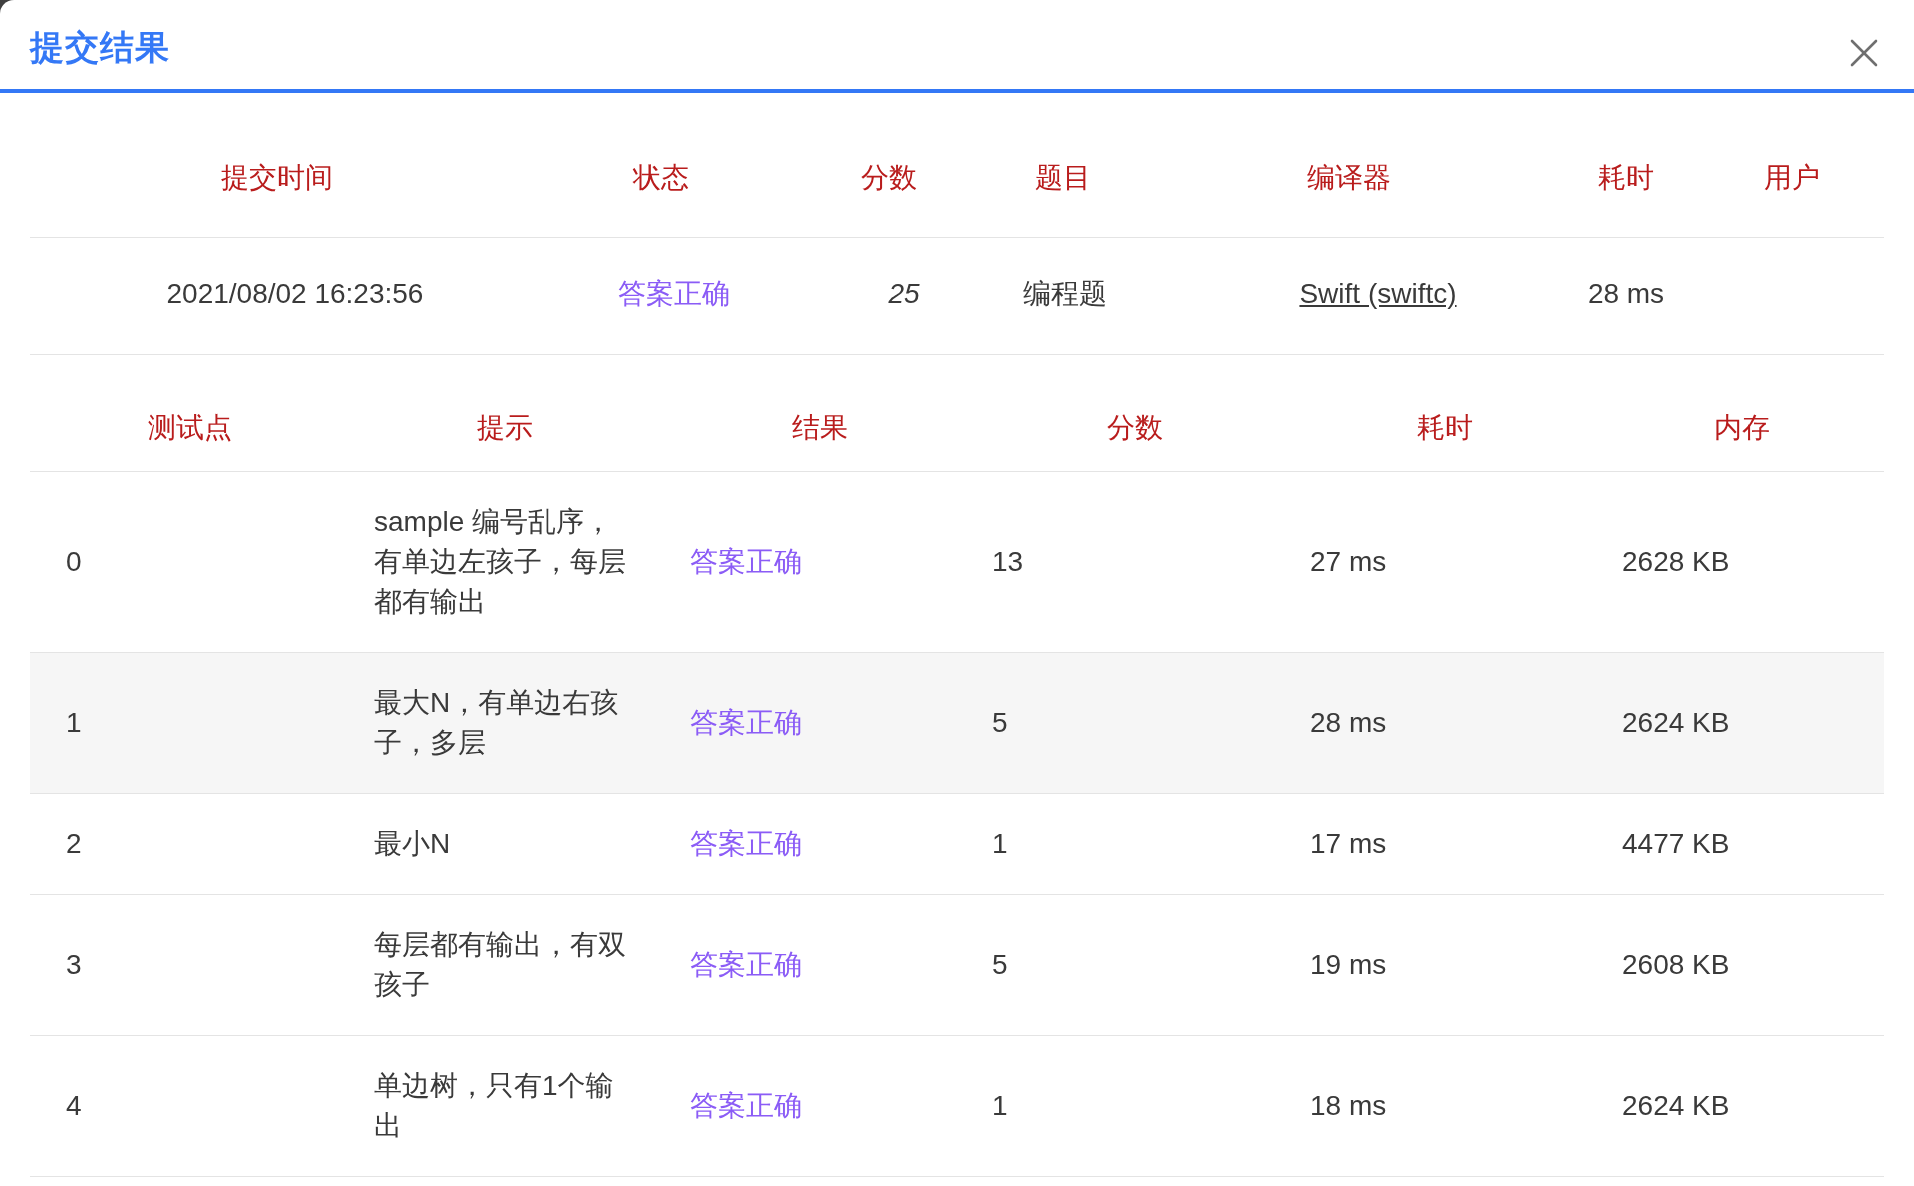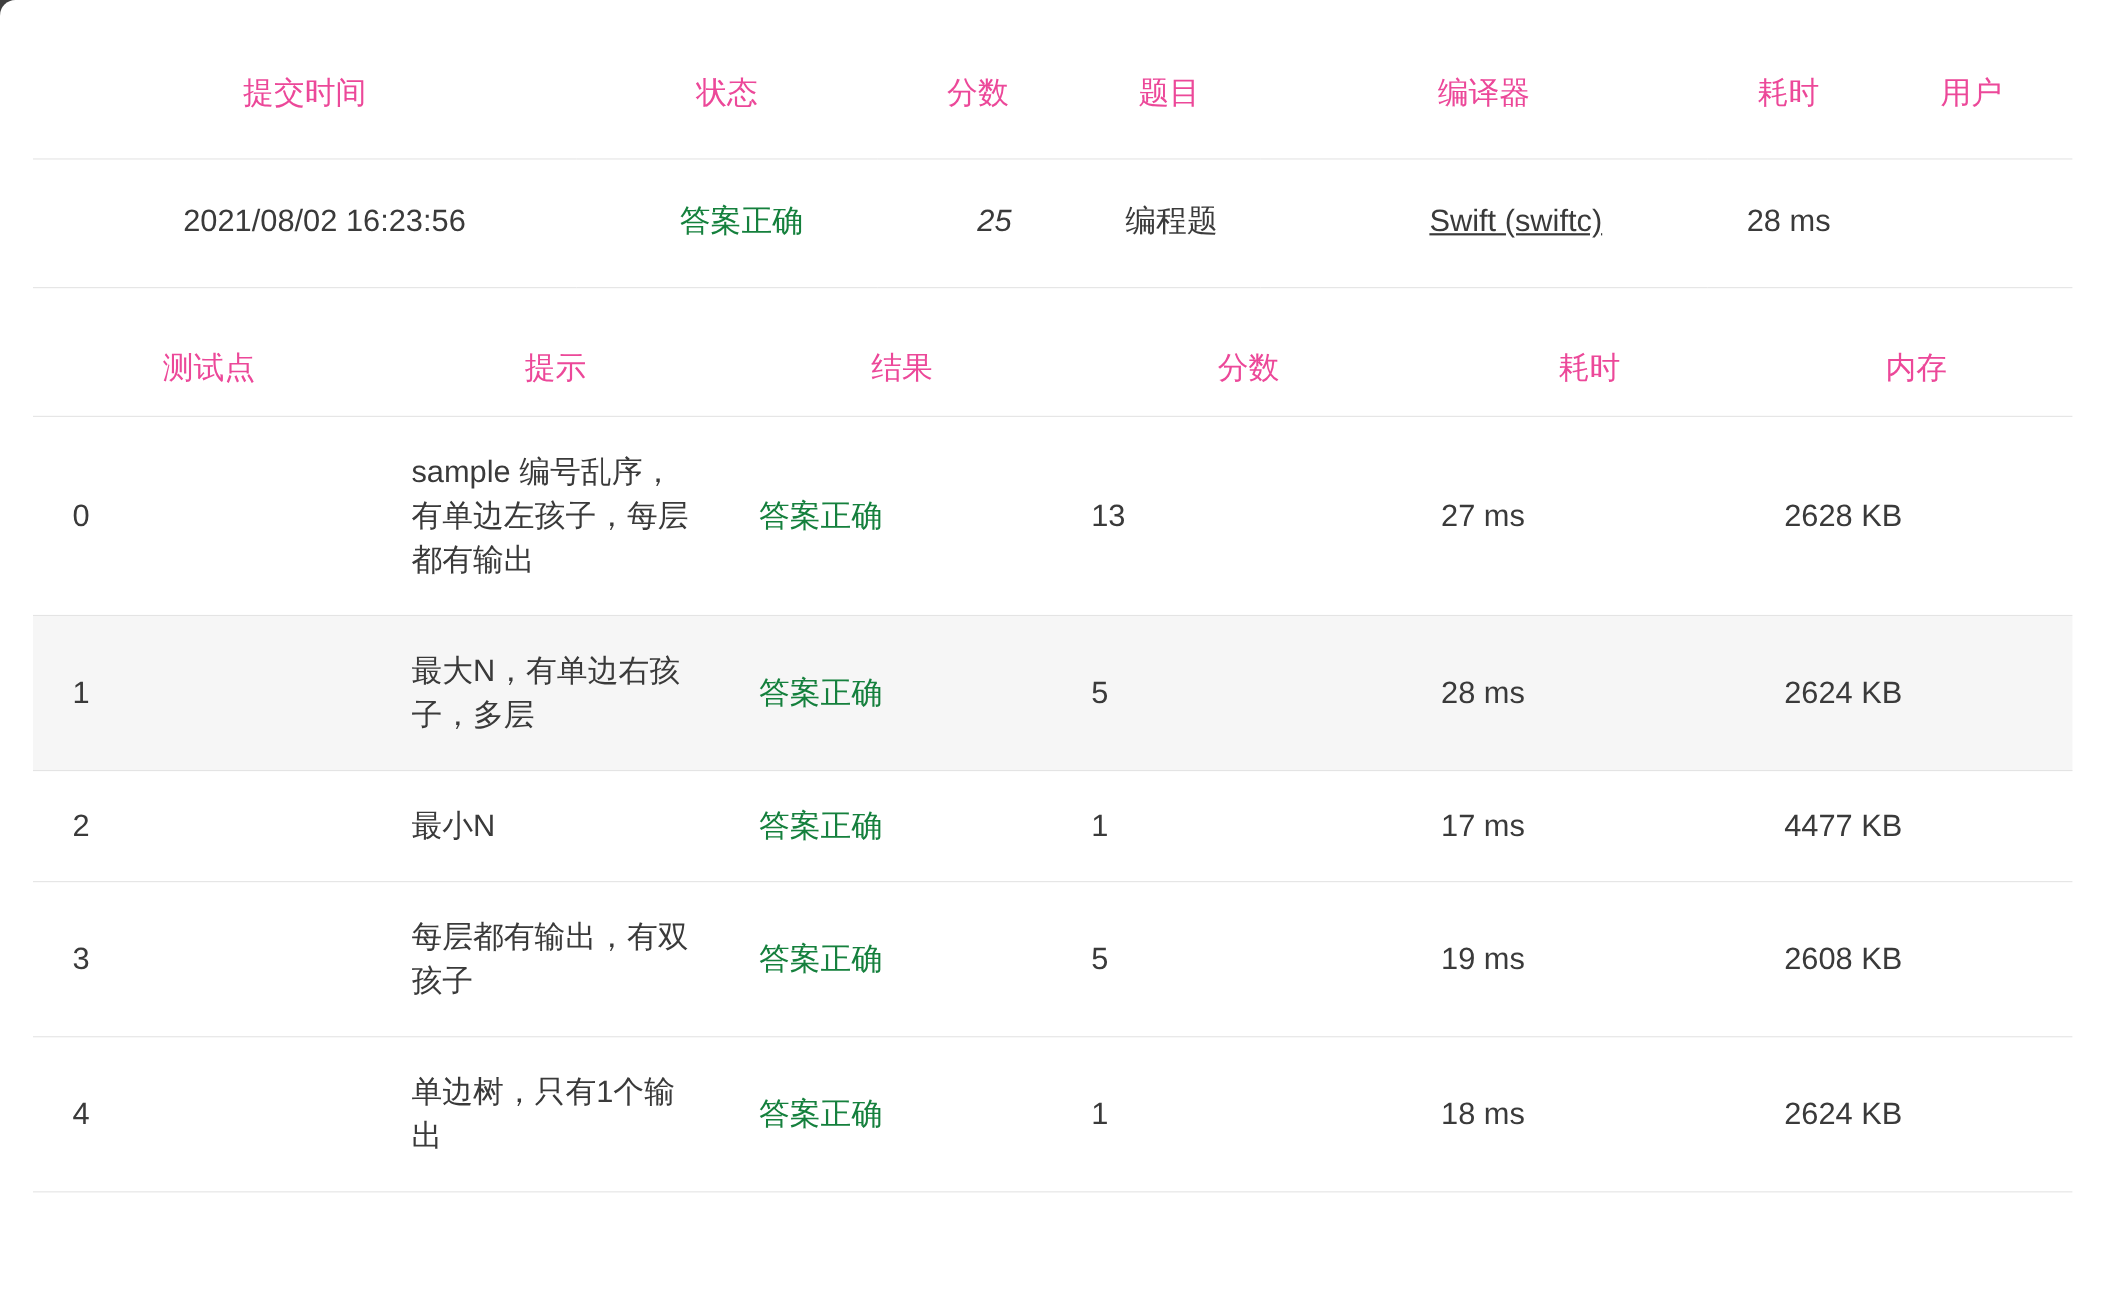--- a/index.html
+++ b/index.html
@@ -40,21 +40,21 @@
   .content { margin: 0 30px; }
   table {
     width: 100%;
     border-collapse: collapse;
     table-layout: fixed;
     font-size: 28px;
     color: #3a3a3a;
   }
   th {
     font-weight: 500;
-    color: #ec4899;
+    color: #b91c1c;
     font-size: 28px;
     text-align: center;
     line-height: 30px;
   }
   td { vertical-align: middle; line-height: 32px; }
   tr { border-bottom: 1px solid #e4e4e4; }
 
   
   .summary-table th { padding: 70px 0 44px 0; }
   .summary-table td { padding: 40px 0 44px 0; text-align: center; }
@@ -70,27 +70,38 @@
   .cases-table td { padding: 30px 0; text-align: left; line-height: 40px; }
   .cases-table td.c1 { padding-left: 36px; }
   .cases-table td.c2 { padding-left: 24px; }
   .cases-table td.c3 { padding-left: 30px; }
   .cases-table td.c4 { padding-left: 12px; }
   .cases-table td.c5 { padding-left: 20px; }
   .cases-table td.c6 { padding-left: 22px; }
   .hint-text { max-width: 262px; display: inline-block; }
   .row-alt { background: #f6f6f6; }
 
-  .status-red { color: #15803d; }
+  .status-red { color: #8b5cf6; }
 </style>
 </head>
 <body>
 
 <div class="modal">
 
+  <div class="modal-header">
+    <span class="modal-title">提交结果</span>
+    <button class="close-btn">
+      <span>
+        <svg width="32" height="32" viewBox="0 0 32 32">
+          <line x1="4" y1="4" x2="28" y2="28" stroke="#6f6f6f" stroke-width="2.6" stroke-linecap="round"></line>
+          <line x1="28" y1="4" x2="4" y2="28" stroke="#6f6f6f" stroke-width="2.6" stroke-linecap="round"></line>
+        </svg>
+      </span>
+    </button>
+  </div>
 
   <div class="content">
 
     <table class="summary-table">
       <colgroup>
         <col style="width:494px">
           <col style="width:274px">
           <col style="width:182px">
         <col style="width:166px">
           <col style="width:406px">

